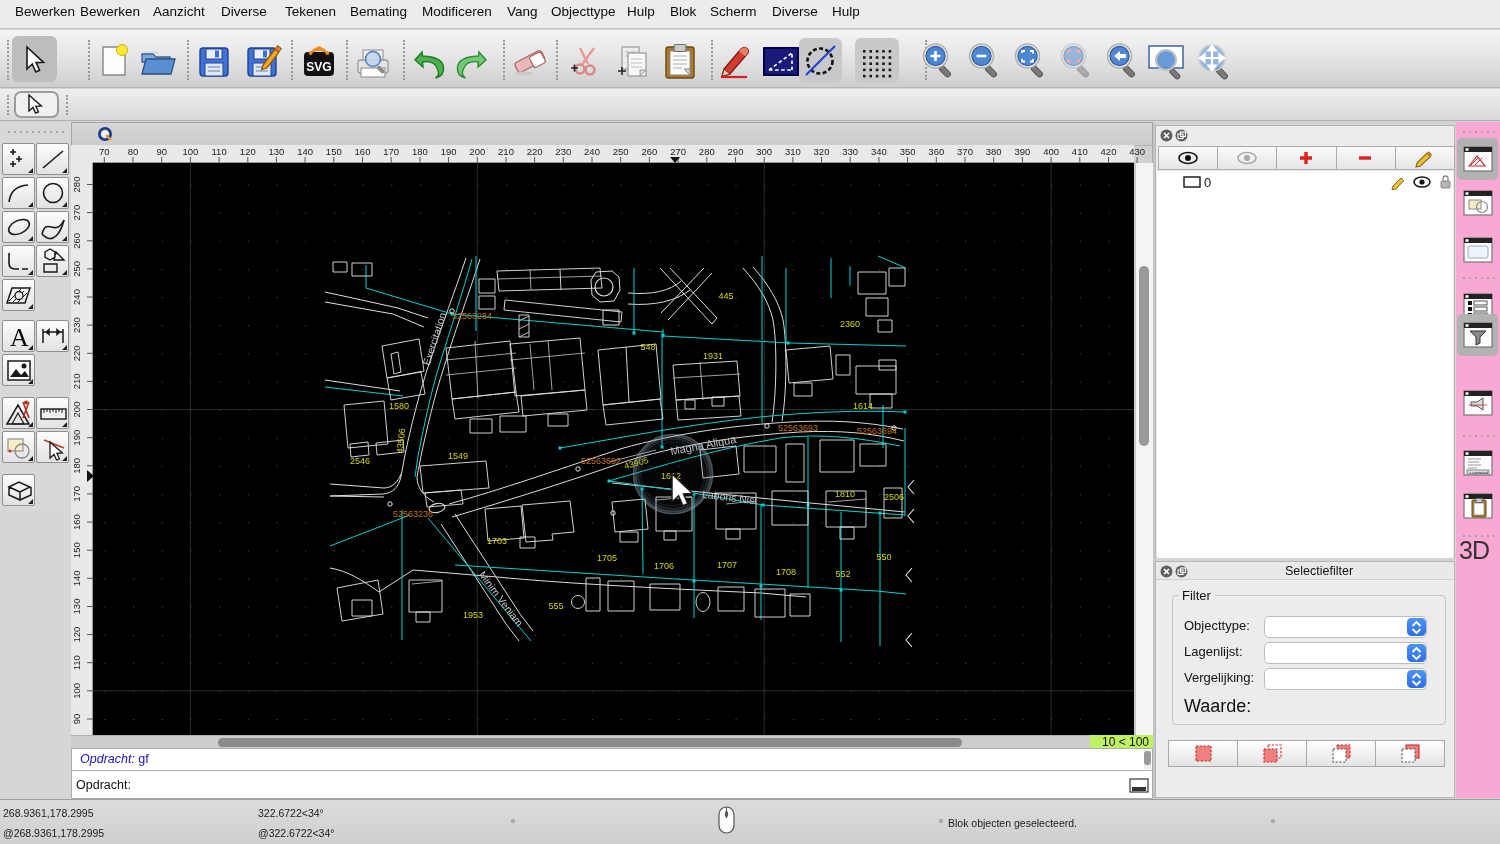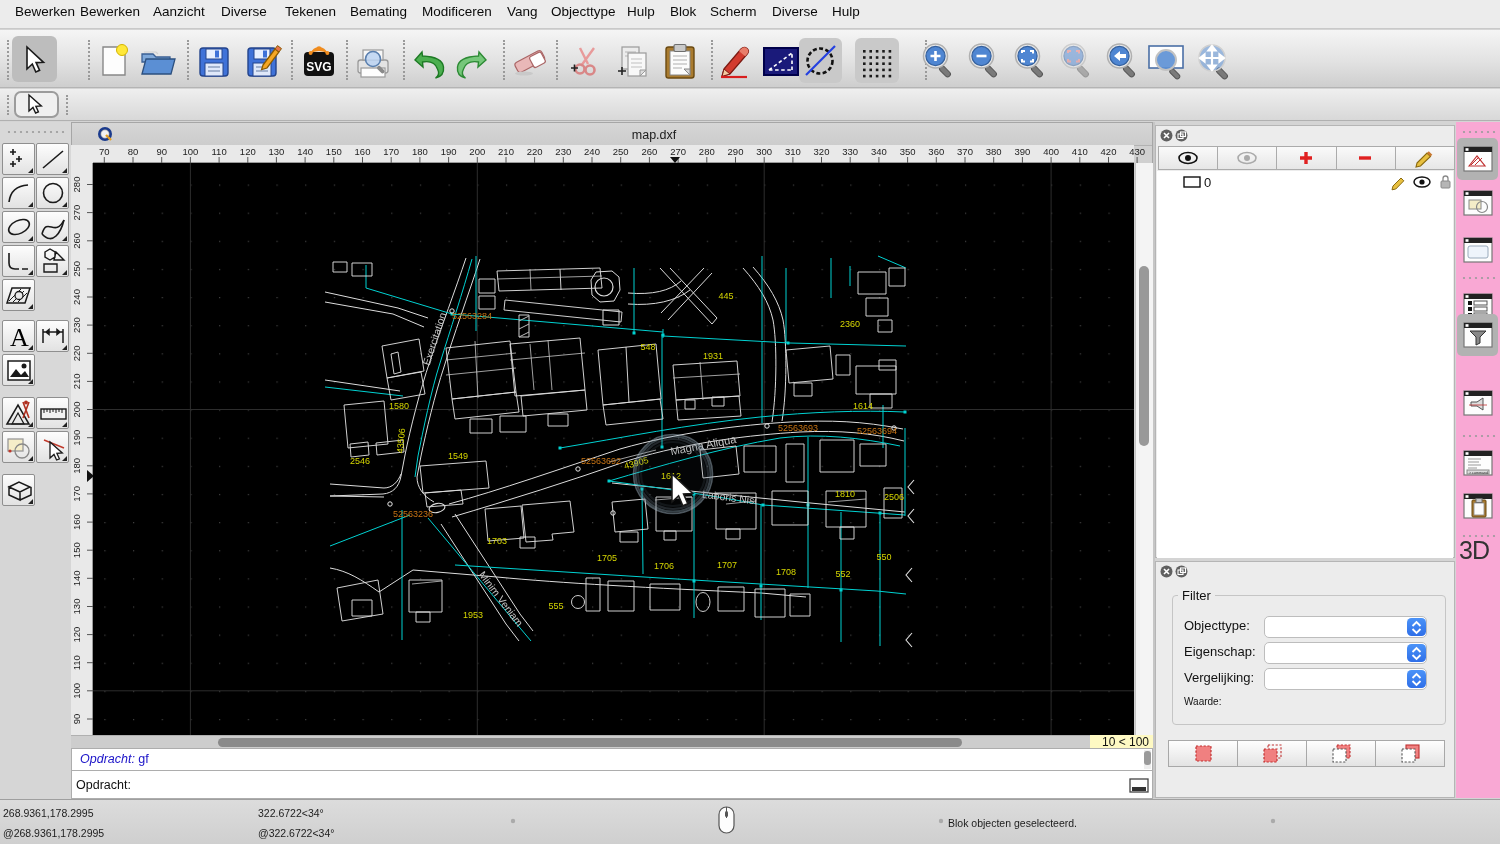--- a/index.html
+++ b/index.html
@@ -372,21 +372,20 @@
   </div>
 <div class="abs" style="left:0;top:510px;width:71px;height:334px;background:#d6d6d6"></div>
 <div class="abs cadwin">
     <div class="cadtitle"></div>
     <svg style="position:absolute;left:25px;top:3px;overflow:visible" width="16" height="16">
       <circle cx="8" cy="8" r="7" fill="#1a3a8c"></circle>
       <circle cx="8" cy="8" r="4.2" fill="#f2f2f2"></circle>
       <path d="M9 9 l5 5" stroke="#e8a020" stroke-width="2.4"></path>
       <circle cx="8" cy="8" r="4.2" fill="none" stroke="#888" stroke-width=".6"></circle>
     </svg>
-    <div style="position:absolute;top:5px;left:42px;width:100%;text-align:center;font-size:12.5px;color:#1a1a1a">map.dxf</div>
   </div>
 <div class="abs" style="left:93px;top:145px;width:1041px;height:18px;background:#e9e9e9;border-bottom:1px solid #9a9a9a"></div>
 <div class="abs" style="left:71px;top:145px;width:22px;height:18px;background:#e9e9e9"></div>
 <svg style="position:absolute;left:93px;top:145px;overflow:visible" width="1041" height="18">
     <line x1="11.3" y1="12" x2="11.3" y2="18" stroke="#555" stroke-width="1"></line>
     <text x="11.3" y="9.5" font-size="9.5" fill="#222" text-anchor="middle">70</text>
     <line x1="40.0" y1="12" x2="40.0" y2="18" stroke="#555" stroke-width="1"></line>
     <text x="40.0" y="9.5" font-size="9.5" fill="#222" text-anchor="middle">80</text>
     <line x1="68.7" y1="12" x2="68.7" y2="18" stroke="#555" stroke-width="1"></line>
     <text x="68.7" y="9.5" font-size="9.5" fill="#222" text-anchor="middle">90</text>
@@ -723,21 +722,21 @@
         <circle cx="673" cy="474" r="39.5" fill="none" stroke="#a8bccc" stroke-opacity="0.45" stroke-width="1.6"></circle>
         <circle cx="673" cy="474" r="37.5" fill="none" stroke="#8fa5b6" stroke-opacity="0.38" stroke-width="2"></circle>
         <circle cx="673" cy="474" r="35" fill="none" stroke="#7a909f" stroke-opacity="0.25" stroke-width="2.2"></circle>
         <circle cx="673" cy="474" r="32" fill="none" stroke="#68808f" stroke-opacity="0.14" stroke-width="2.2"></circle>
       </g>
       <path d="M672,474 L672,502 L678.6,495.8 L682.9,505.8 L687.7,503.7 L683.5,493.9 L692.6,493.4 Z" fill="#fff" stroke="#1a1a1a" stroke-width="1.5"></path>
     </g>
   </svg>
 <div class="abs" style="left:71px;top:735px;width:1019px;height:15px;background:#cdcdcd;border-top:1px solid #b0b0b0"></div>
 <div class="abs" style="left:218px;top:738px;width:744px;height:9px;background:#8a8a8a;border-radius:5px"></div>
-<div class="abs" style="left:1090px;top:735px;width:63px;height:15px;background:#fef9c3;font-size:12px;color:#111;text-align:right;padding-right:4px;line-height:14px">10 &lt; 100</div>
+<div class="abs" style="left:1090px;top:735px;width:63px;height:15px;background:#bef264;font-size:12px;color:#111;text-align:right;padding-right:4px;line-height:14px">10 &lt; 100</div>
 <div class="abs" style="left:1135px;top:163px;width:18px;height:572px;background:#f4f4f4;border-left:1px solid #c4c4c4"></div>
 <div class="abs" style="left:1139px;top:266px;width:10px;height:180px;background:#999;border-radius:5px"></div>
 <div class="abs cmdrow1">
     <span style="position:absolute;left:8px;top:3px;font-size:12.5px;color:#1a12c8"><i>Opdracht:</i> gf</span>
     <div style="position:absolute;right:1px;top:1px;width:7px;height:19px;background:#eee"></div>
     <div style="position:absolute;right:1px;top:2px;width:7px;height:14px;background:#9a9a9a;border-radius:3px"></div>
   </div>
 <div class="abs cmdrow2">
     <span style="position:absolute;left:4px;top:7px;font-size:12.5px;color:#111">Opdracht:</span>
     <svg style="position:absolute;right:3px;top:7px" width="20" height="16">
@@ -804,50 +803,53 @@
       <rect x="28" y="6" width="16" height="10" fill="#fff" stroke="#111" stroke-width="1.4"></rect>
       <text x="48" y="15.5" font-size="13" fill="#111" font-family="Liberation Sans">0</text>
       <path d="M237 15 L245 7 l2.8 2.8 L239.8 18 l-3.8 .8z" fill="#e8c040" stroke="#8a6a10"></path>
       <ellipse cx="266" cy="11" rx="8" ry="5" fill="none" stroke="#111" stroke-width="1.5"></ellipse>
       <circle cx="266" cy="11" r="2.6" fill="#111"></circle>
       <rect x="285" y="10" width="9" height="7" rx="1" fill="#b5b5b5" stroke="#8a8a8a"></rect>
       <path d="M287 10 v-2.5 a2.5 2.5 0 0 1 5 0 V10" fill="none" stroke="#8a8a8a" stroke-width="1.3"></path>
     </svg>
   </div>
 <div class="abs dock" style="left:1155px;top:561px;width:300px;height:237px">
+    <div class="docktitle">
+      <span class="cap" style="left:14px">Selectiefilter</span>
+    </div>
     <svg style="position:absolute;left:4px;top:3px;overflow:visible" width="13" height="13">
       <circle cx="6.5" cy="6.5" r="6" fill="#606060"></circle>
       <path d="M4 4 l5 5 M9 4 l-5 5" stroke="#fff" stroke-width="1.6"></path>
     </svg>
     <svg style="position:absolute;left:19px;top:3px;overflow:visible" width="13" height="13">
       <circle cx="6.5" cy="6.5" r="6" fill="#606060"></circle>
       <rect x="3" y="5" width="5" height="4.5" fill="none" stroke="#fff" stroke-width="1.1"></rect>
       <rect x="5.5" y="3" width="5" height="4.5" fill="none" stroke="#fff" stroke-width="1.1"></rect>
     </svg>
     <div style="position:absolute;left:16px;top:33px;width:274px;height:130px;border:1px solid #c5c5c5;border-radius:4px"></div>
     <span style="position:absolute;left:22px;top:26px;background:#ececec;padding:0 4px;font-size:13px;color:#111">Filter</span>
     <span style="position:absolute;left:28px;top:56px;font-size:13px;color:#111">Objecttype:</span>
     <div class="combo" style="left:108px;top:54px;width:163px"></div>
     <div class="stepper" style="left:251px;top:56px"></div>
     <svg style="position:absolute;left:251px;top:56px;overflow:visible" width="19" height="18">
       <path d="M5.5 8 L9.5 4 L13.5 8 M5.5 11 L9.5 15 L13.5 11" fill="none" stroke="#fff" stroke-width="1.8"></path>
     </svg>
-    <span style="position:absolute;left:28px;top:82px;font-size:13px;color:#111">Eigenschap:</span>
+    <span style="position:absolute;left:28px;top:82px;font-size:13px;color:#111">Lagenlijst:</span>
     <div class="combo" style="left:108px;top:80px;width:163px"></div>
     <div class="stepper" style="left:251px;top:82px"></div>
     <svg style="position:absolute;left:251px;top:82px;overflow:visible" width="19" height="18">
       <path d="M5.5 8 L9.5 4 L13.5 8 M5.5 11 L9.5 15 L13.5 11" fill="none" stroke="#fff" stroke-width="1.8"></path>
     </svg>
     <span style="position:absolute;left:28px;top:108px;font-size:13px;color:#111">Vergelijking:</span>
     <div class="combo" style="left:108px;top:106px;width:163px"></div>
     <div class="stepper" style="left:251px;top:108px"></div>
     <svg style="position:absolute;left:251px;top:108px;overflow:visible" width="19" height="18">
       <path d="M5.5 8 L9.5 4 L13.5 8 M5.5 11 L9.5 15 L13.5 11" fill="none" stroke="#fff" stroke-width="1.8"></path>
     </svg>
-    <span style="position:absolute;left:28px;top:134px;font-size:10px;color:#111">Waarde:</span>
+    <span style="position:absolute;left:28px;top:134px;font-size:18px;color:#111">Waarde:</span>
     <div class="fbtn" style="left:12px;top:178px;width:70px"></div>
     <svg style="position:absolute;left:33.5px;top:179px;overflow:visible" width="26" height="25">
       <rect x="6" y="5" width="15" height="15" fill="#f08080" stroke="#c03030" stroke-width="1.2" stroke-dasharray="2.2 1.6"></rect>
     </svg>
     <div class="fbtn" style="left:81px;top:178px;width:70px"></div>
     <svg style="position:absolute;left:102.5px;top:179px;overflow:visible" width="26" height="25">
       <rect x="9" y="4" width="13" height="13" fill="none" stroke="#c03030" stroke-width="1.1" stroke-dasharray="2.2 1.6"></rect>
       <rect x="5" y="8" width="13" height="13" fill="#f08080" stroke="#c03030" stroke-width="1.2" stroke-dasharray="2.2 1.6"></rect>
     </svg>
     <div class="fbtn" style="left:150px;top:178px;width:70px"></div>

